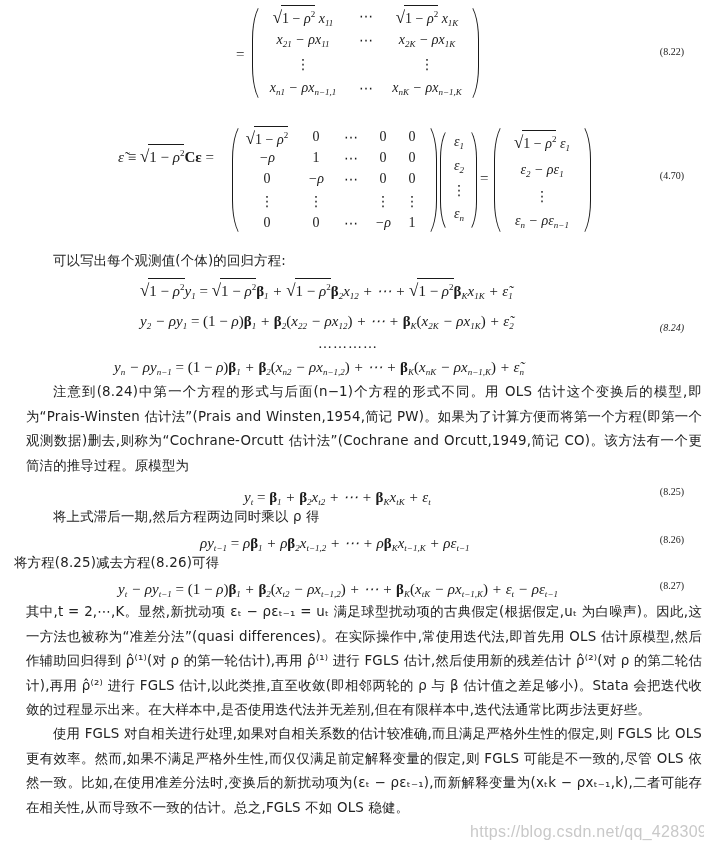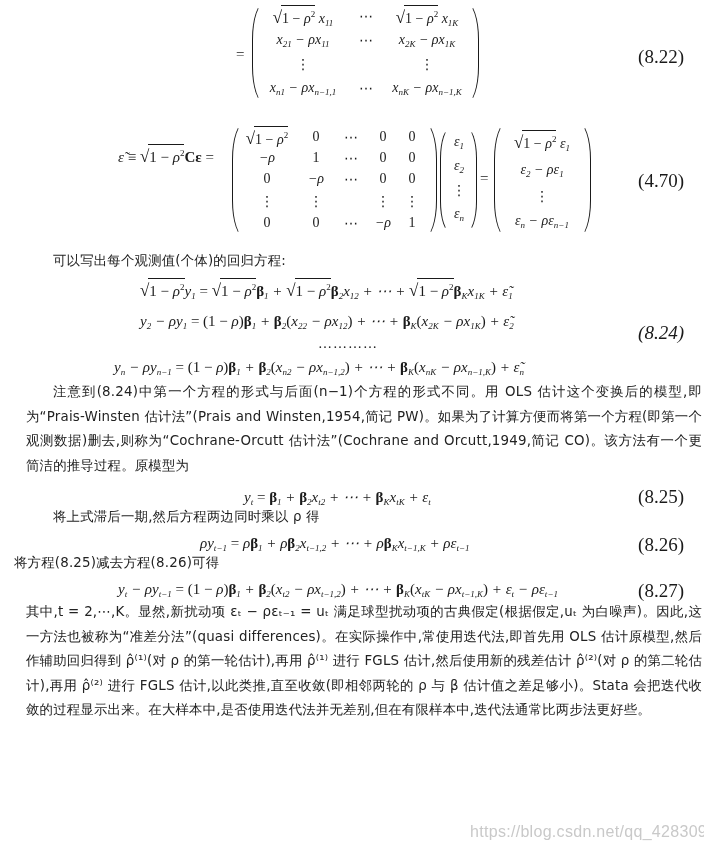--- a/index.html
+++ b/index.html
@@ -2,21 +2,21 @@
 <html><head>
 <meta charset="utf-8">
 <style>
   html, body { margin:0; padding:0; background:#ffffff; }
   body { width:704px; height:855px; overflow:hidden; position:relative;
          font-family:"DejaVu Serif","Liberation Serif",serif; color:#1a1a1a; }
   .page { position:absolute; left:0; top:0; width:704px; height:855px; }
   .math { font-family:"Liberation Serif","DejaVu Serif",serif; font-style:italic; font-size:15px; }
   .up { font-style:normal; }
   .bold { font-weight:bold; font-style:normal; }
-  .eqno { position:absolute; right:20px; font-family:"Liberation Serif",serif; font-size:19px; font-style:normal; }
+  .eqno { position:absolute; right:20px; font-family:"Liberation Serif",serif; font-size:10px; font-style:normal; }
   .eqline { position:absolute; white-space:nowrap; }
   sub { font-size:9px; vertical-align:-3px; }
   sup { font-size:9px; vertical-align:6px; }
   .sqrt { display:inline-block; border-top:1px solid #1a1a1a; padding-left:1px; margin-left:-1px; line-height:16px; font-style:normal; }
   .rad { font-style:normal; font-size:17px; }
   .matrix { position:absolute; display:grid; align-items:center; justify-items:center; }
   .paren { position:absolute; border:1.3px solid #1a1a1a; }
   .pl { border-right:none; border-top-left-radius:14px 40px; border-bottom-left-radius:14px 40px; border-top-color:transparent; border-bottom-color:transparent; }
   .pr { border-left:none; border-top-right-radius:14px 40px; border-bottom-right-radius:14px 40px; border-top-color:transparent; border-bottom-color:transparent; }
   .cell { white-space:nowrap; font-size:14px; }
@@ -143,15 +143,16 @@
 
   <div>
     <div class="eqline math" style="left:118px;top:580px;">
       <i>y</i><sub><i>t</i></sub> − <i>ρy</i><sub><i>t</i>−1</sub> <span class="up">= (1 −</span> <i>ρ</i><span class="up">)</span><b class="bold">β</b><sub>1</sub> + <b class="bold">β</b><sub>2</sub><span class="up">(</span><i>x</i><sub><i>t</i>2</sub> − <i>ρx</i><sub><i>t</i>−1,2</sub><span class="up">)</span> + ⋯ + <b class="bold">β</b><sub><i>K</i></sub><span class="up">(</span><i>x</i><sub><i>tK</i></sub> − <i>ρx</i><sub><i>t</i>−1,<i>K</i></sub><span class="up">)</span> + ε<sub><i>t</i></sub> − <i>ρ</i>ε<sub><i>t</i>−1</sub>
     </div>
     <span class="eqno" style="top:580px;">(8.27)</span>
   </div>
 
   <div class="para" style="top:600px;">其中,t = 2,⋯,K。显然,新扰动项 εₜ − ρεₜ₋₁ = uₜ 满足球型扰动项的古典假定(根据假定,uₜ 为白噪声)。因此,这一方法也被称为“准差分法”(quasi differences)。在实际操作中,常使用迭代法,即首先用 OLS 估计原模型,然后作辅助回归得到 ρ̂⁽¹⁾(对 ρ 的第一轮估计),再用 ρ̂⁽¹⁾ 进行 FGLS 估计,然后使用新的残差估计 ρ̂⁽²⁾(对 ρ 的第二轮估计),再用 ρ̂⁽²⁾ 进行 FGLS 估计,以此类推,直至收敛(即相邻两轮的 ρ 与 β 估计值之差足够小)。Stata 会把迭代收敛的过程显示出来。在大样本中,是否使用迭代法并无差别,但在有限样本中,迭代法通常比两步法更好些。</div>
 
+  <div class="para indent" style="top:722px;">使用 FGLS 对自相关进行处理,如果对自相关系数的估计较准确,而且满足严格外生性的假定,则 FGLS 比 OLS 更有效率。然而,如果不满足严格外生性,而仅仅满足前定解释变量的假定,则 FGLS 可能是不一致的,尽管 OLS 依然一致。比如,在使用准差分法时,变换后的新扰动项为(εₜ − ρεₜ₋₁),而新解释变量为(xₜk − ρxₜ₋₁,k),二者可能存在相关性,从而导致不一致的估计。总之,FGLS 不如 OLS 稳健。</div>
 
   <div class="watermark">https://blog.csdn.net/qq_42830971</div>
 </div>
 
 </body></html>

